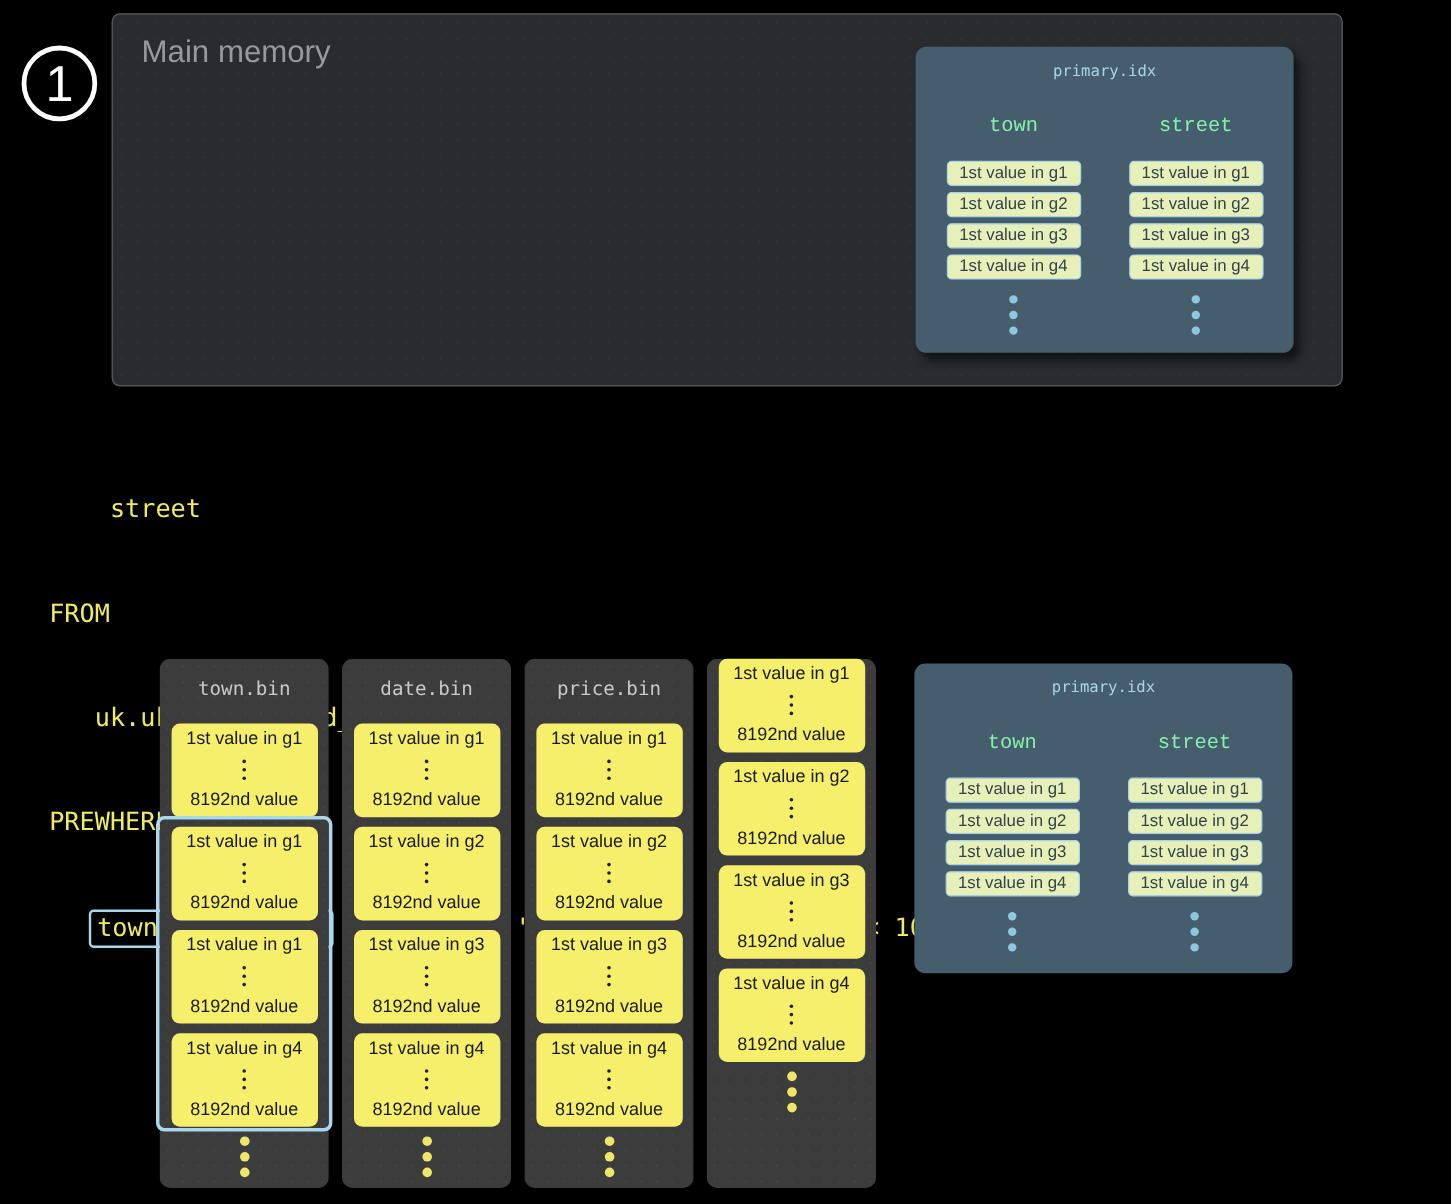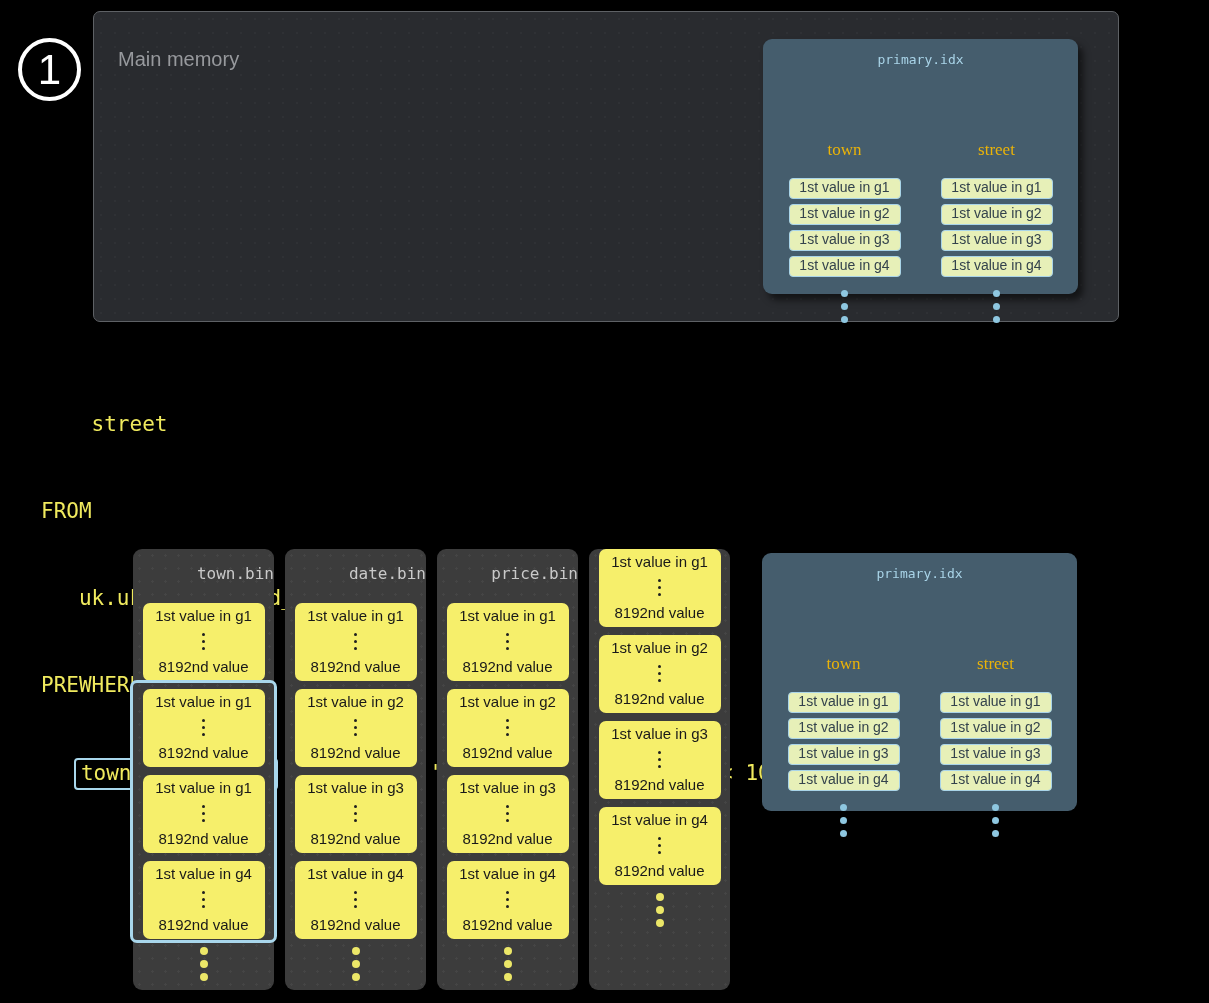--- a/index.html
+++ b/index.html
@@ -17,39 +17,39 @@
   }
 
   
   .mm {
     position:absolute; left:93px; top:11px; width:1026px; height:311px;
     box-sizing:border-box; background:#292b2f; border:1px solid #5e6165;
     border-radius:7px;
     background-image:radial-gradient(#2f3135 1px, transparent 1.2px);
     background-size:14px 14px;
   }
-  .mm-title { position:absolute; left:24px; top:16px; font-size:20px; color:#97999d;margin-top:20px; }
+  .mm-title { position:absolute; left:24px; top:16px; font-size:26px; color:#97999d; }
 
   
   .idx {
     position:absolute; width:315px; box-sizing:border-box;
     background:#455d6d; border-radius:9px;
     box-shadow:5px 6px 7px rgba(0,0,0,0.55);
   }
   .idx-top    { left:669px; top:27px;  height:255px; }
   .idx-bottom { left:762px; top:553px; height:258px; }
   .idx-title {
     text-align:center; padding-top:11px; font-family:"DejaVu Sans Mono", monospace;
     font-size:13px; line-height:20px; color:#a9d4e8;
   }
   .idx-cols { display:flex; justify-content:center; gap:40px; margin-top:26px; }
   .idx-col  { width:112px; display:flex; flex-direction:column; align-items:center; }
   .idx-colname {
-    font-family:Liberation Serif, serif; font-size:17px; line-height:20px;
-    color:#eab308; margin-bottom:18px;margin-top:44px;
+    font-family:Liberation Mono, monospace; font-size:17px; line-height:20px;
+    color:#86efac; margin-bottom:18px;
   }
   .chip {
     width:112px; height:21px; box-sizing:border-box; margin-bottom:5px;
     background:#e7f0b8; border:1.5px solid #a9d4e8; border-radius:4px;
     color:#33424c; font-size:14px; line-height:17px; text-align:center;
     white-space:nowrap; overflow:hidden;
   }
   .vdots-blue { margin-top:8px; display:flex; flex-direction:column; gap:6px; align-items:center; }
   .vdots-blue i { width:7px; height:7px; border-radius:50%; background:#8ec7e0; }
 
@@ -67,21 +67,21 @@
 
   
   .bin {
     position:absolute; top:549px; width:141px; height:441px;
     background:#3c3c3c; border-radius:9px;
     background-image:radial-gradient(#454545 1px, transparent 1.2px);
     background-size:13px 13px;
   }
   .bin-0 { left:133px; } .bin-1 { left:285px; } .bin-2 { left:437px; } .bin-3 { left:589px; }
   .bin-title {
-    text-align:right; padding-top:14px; height:22px; margin-bottom:18px;
+    text-align:center; padding-top:14px; height:22px; margin-bottom:18px;
     font-family:"DejaVu Sans Mono", monospace; font-size:16px; line-height:22px; color:#c9c9c9;
   }
   .granule {
     width:122px; height:78px; box-sizing:border-box; margin:0 auto 8px auto;
     background:#f6ef6b; border-radius:7px; color:#191919; font-size:15px;
     display:flex; flex-direction:column; align-items:center; justify-content:space-between;
     padding:4px 0 6px 0; text-align:center;
   }
   .g-dots { display:flex; flex-direction:column; gap:4px; }
   .g-dots i { width:3px; height:3px; border-radius:50%; background:#1f1f1f; }

